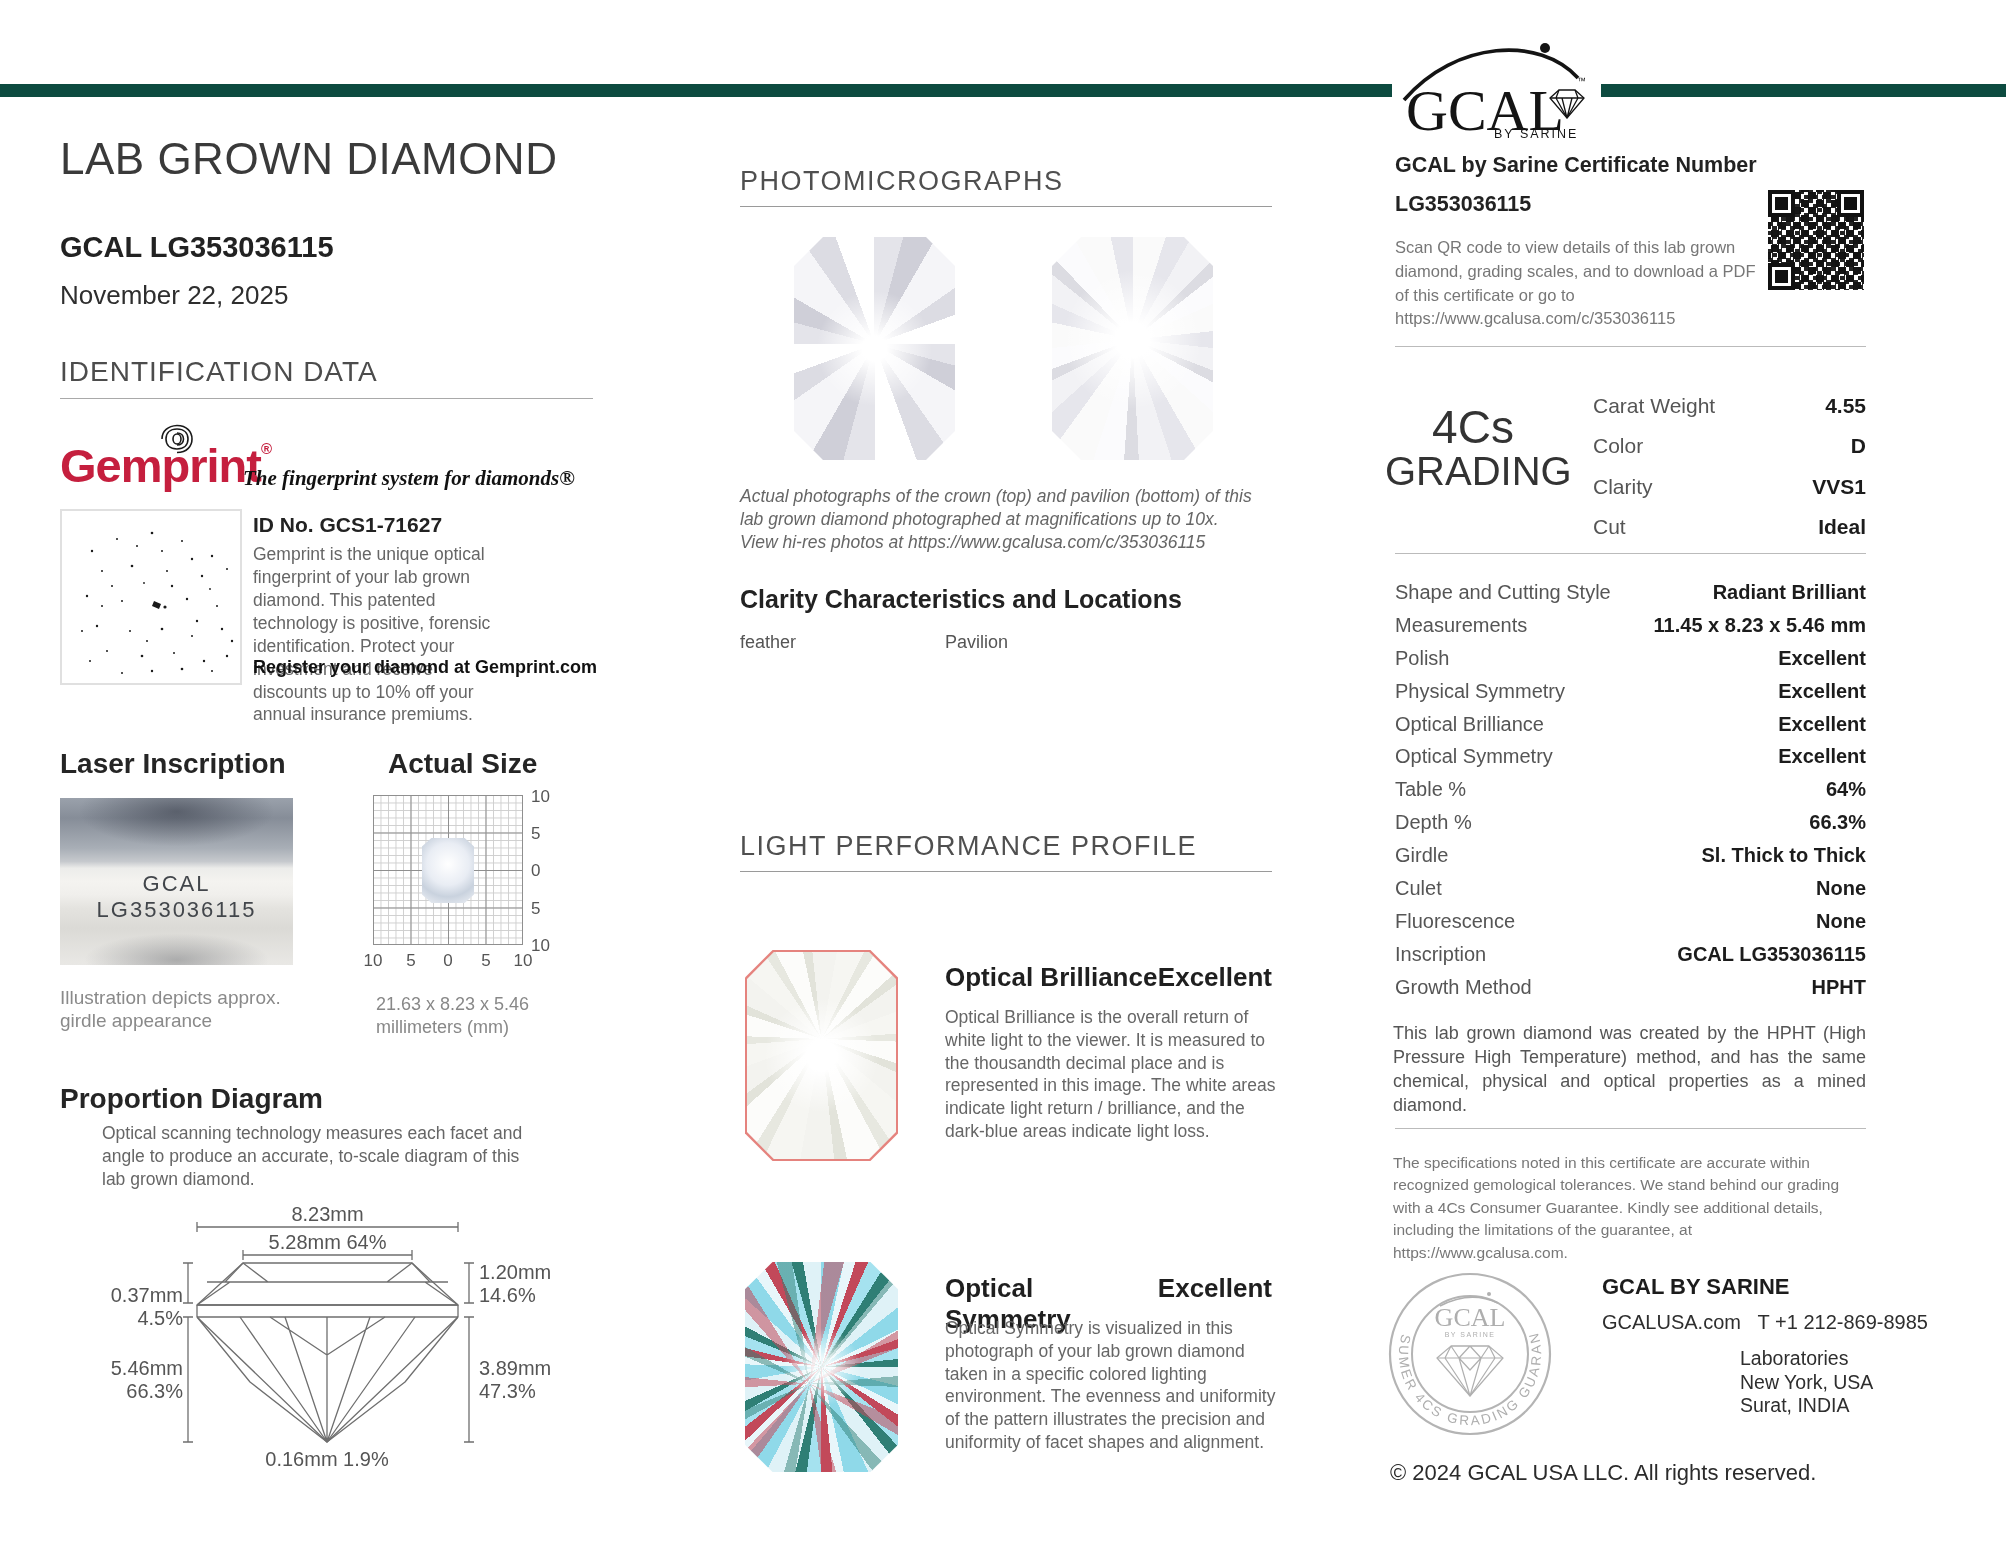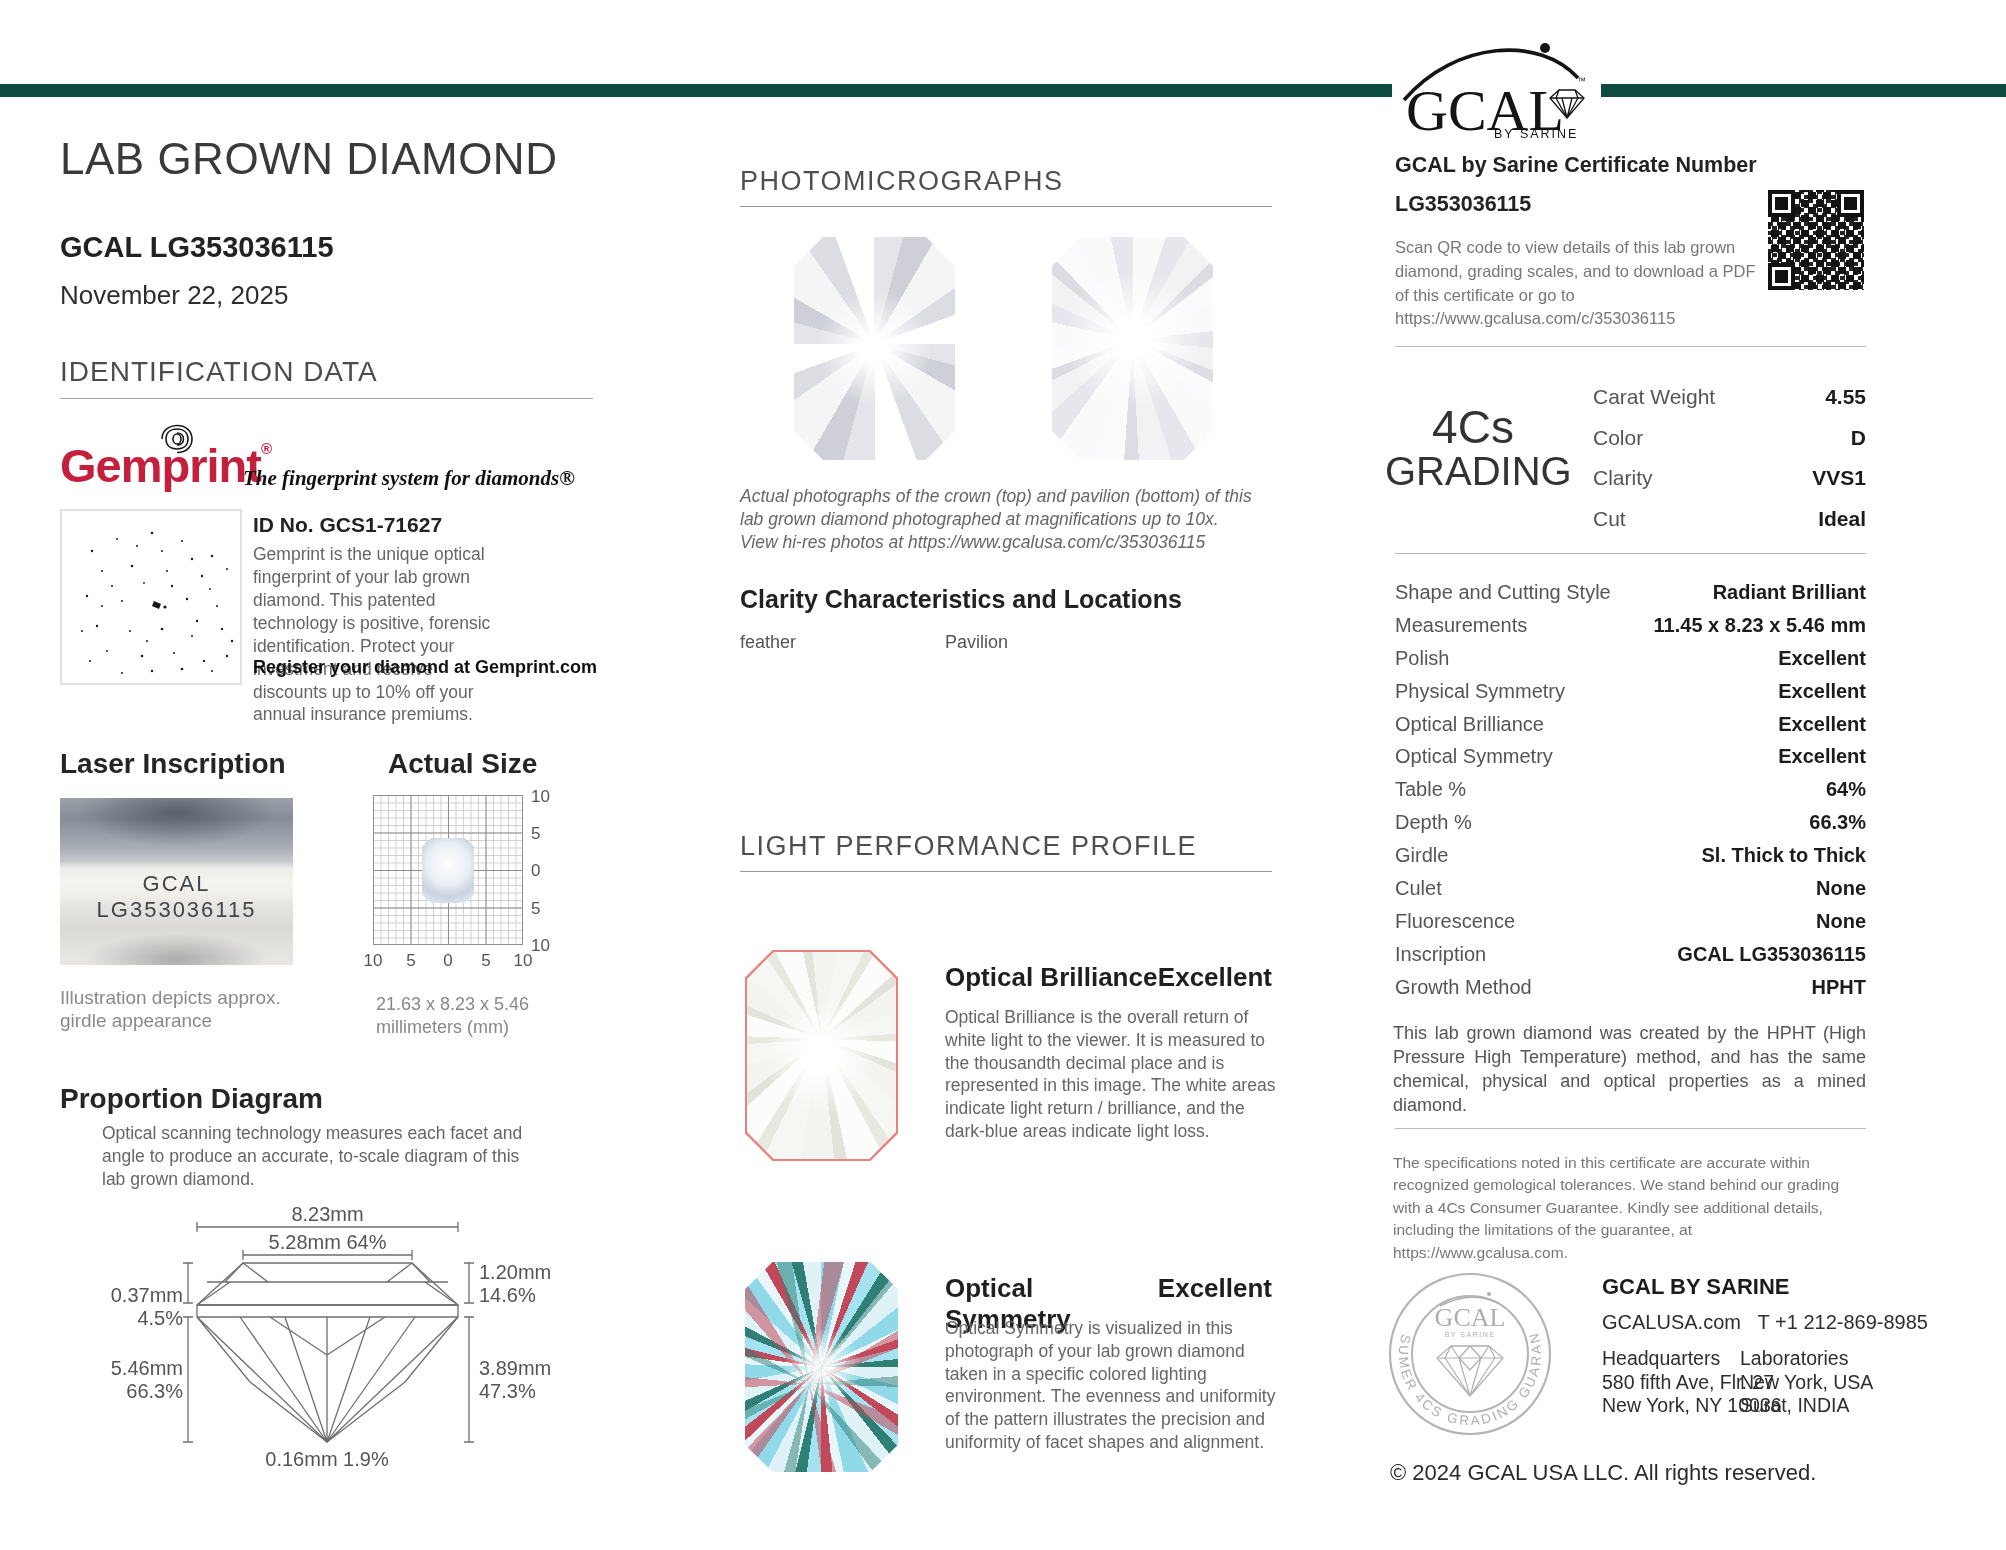--- a/index.html
+++ b/index.html
@@ -88,21 +88,21 @@
   .qr{width:100px;height:104px;background:#fff;}
   .qr-data{position:absolute;inset:2px;
     background:
       repeating-conic-gradient(rgba(17,17,17,.92) 0% 25%, rgba(255,255,255,0) 0% 50%) 0 0/9px 9px,
       repeating-conic-gradient(#151515 0% 25%, #ffffff 0% 50%) 3px 2px/15px 15px;}
   .qr-finder{position:absolute;width:27px;height:27px;border:4px solid #111;background:#fff;box-sizing:border-box;}
   .qr-finder::after{content:"";position:absolute;inset:3px;background:#111;}
   .fourcs{font-weight:300;color:#333;text-align:center;}
   .rlabel{font-size:20px;color:#555;}
   .rvalue{font-size:20px;font-weight:700;color:#1c1c1c;}
-  .g-rows .row{display:flex;justify-content:space-between;height:40.5px;align-items:center;}
+  .g-rows .row{display:flex;justify-content:space-between;height:40.5px;align-items:flex-end;}
   .g-rows .rlabel,.g-rows .rvalue{font-size:21px;}
   .s-rows .row{display:flex;justify-content:space-between;height:32.9px;align-items:flex-start;}
   .notejust{font-size:18px;line-height:1.33;color:#555;text-align:justify;}
   .notesmall{font-size:15.5px;line-height:1.45;color:#777;}
   .cname{font-size:22px;font-weight:700;color:#1c1c1c;}
   .cweb{font-size:20px;color:#2e2e2e;}
   .ccol{font-size:19.5px;line-height:1.21;color:#2e2e2e;}
   .copyright{font-size:22px;color:#2b2b2b;}
   svg text{font-family:"Liberation Sans",sans-serif;}
   svg text.serif{font-family:"Liberation Serif",serif;}
@@ -403,25 +403,20 @@
         <path d="M0,14 L14,2 H52 L66,14 L33,52 Z"></path>
         <path d="M0,14 H66 M14,2 L8,14 M52,2 L58,14 M14,2 L22,14 M52,2 L44,14 M33,2 L22,14 M33,2 L44,14 M14,2 H52 M8,14 L33,52 M58,14 L33,52 M22,14 L33,52 M44,14 L33,52 M22,14 L33,26 L44,14"></path>
       </g>
     </svg>
   </div>
 
   <div class="abs cname" style="left:1602px;top:1274px;">GCAL BY SARINE</div>
   <div class="abs cweb" style="left:1602px;top:1311px;">
     <span>GCALUSA.com</span>&nbsp;&nbsp;&nbsp;<span>T +1 212-869-8985</span>
   </div>
-  <div class="abs ccol" style="left:1602px;top:1347px;">
-    <div>Headquarters</div>
-    <div>580 fifth Ave, Flr. 27</div>
-    <div>New York, NY 10036</div>
-  </div>
   <div class="abs ccol" style="left:1740px;top:1347px;">
     <div>Laboratories</div>
     <div>New York, USA</div>
     <div>Surat, INDIA</div>
   </div>
 
   <div class="abs copyright" style="left:1390px;top:1460px;">© 2024 GCAL USA LLC. All rights reserved.</div>
 
 </div>
 

